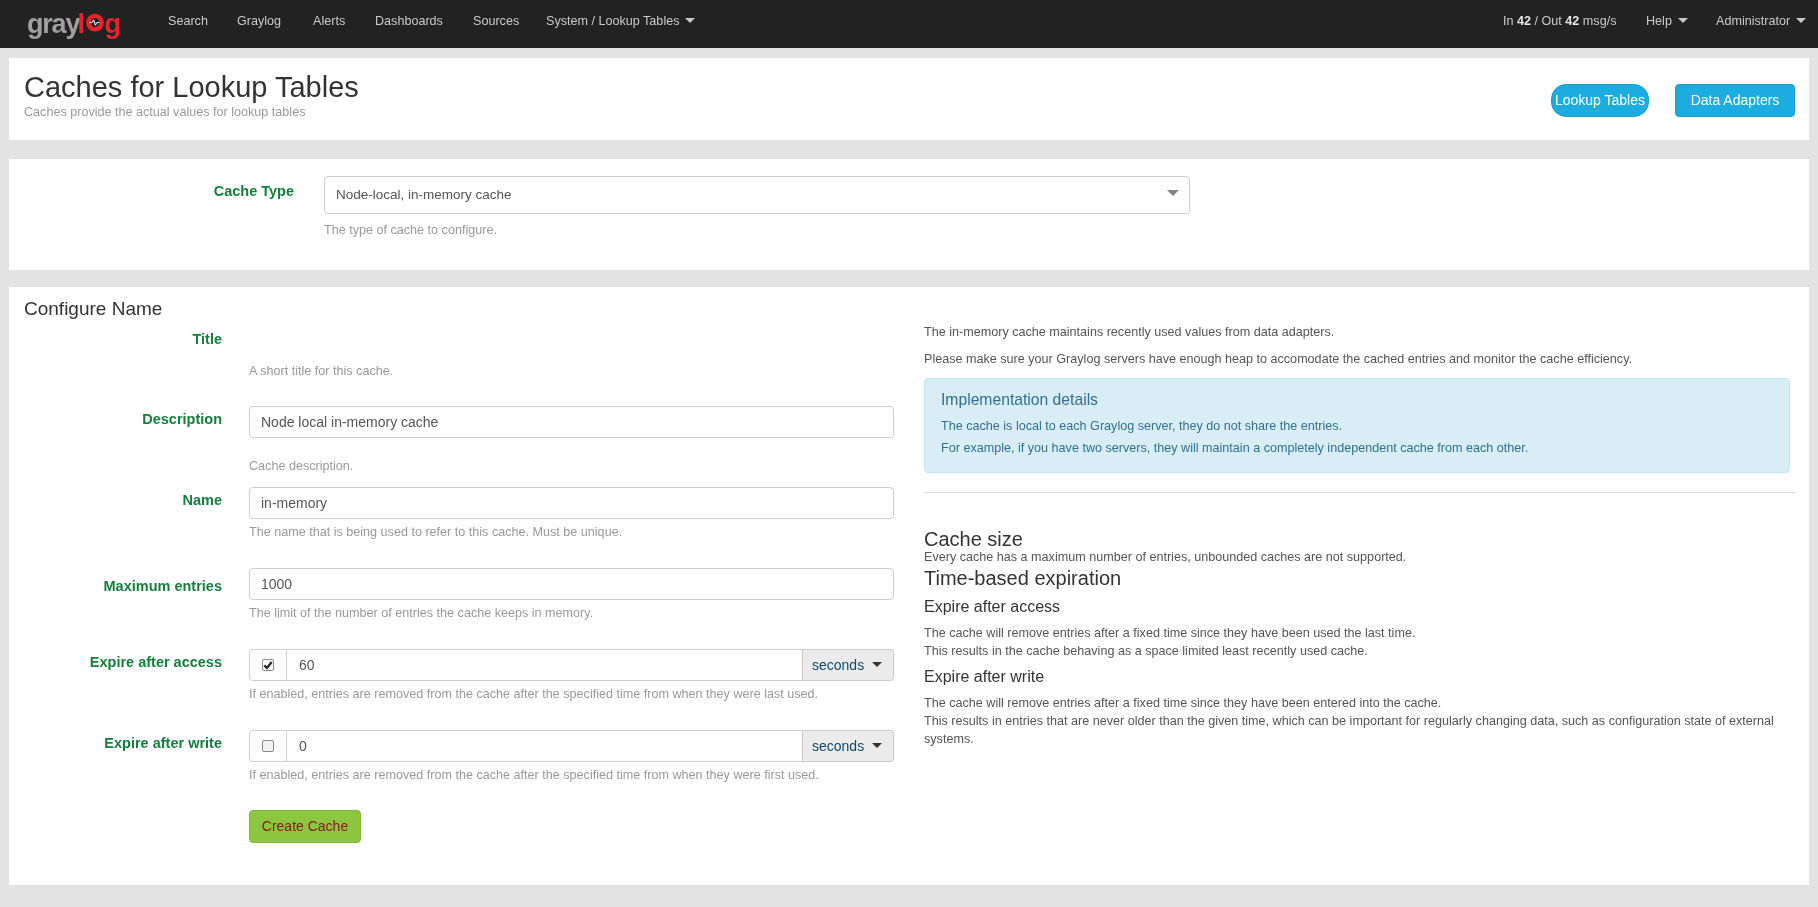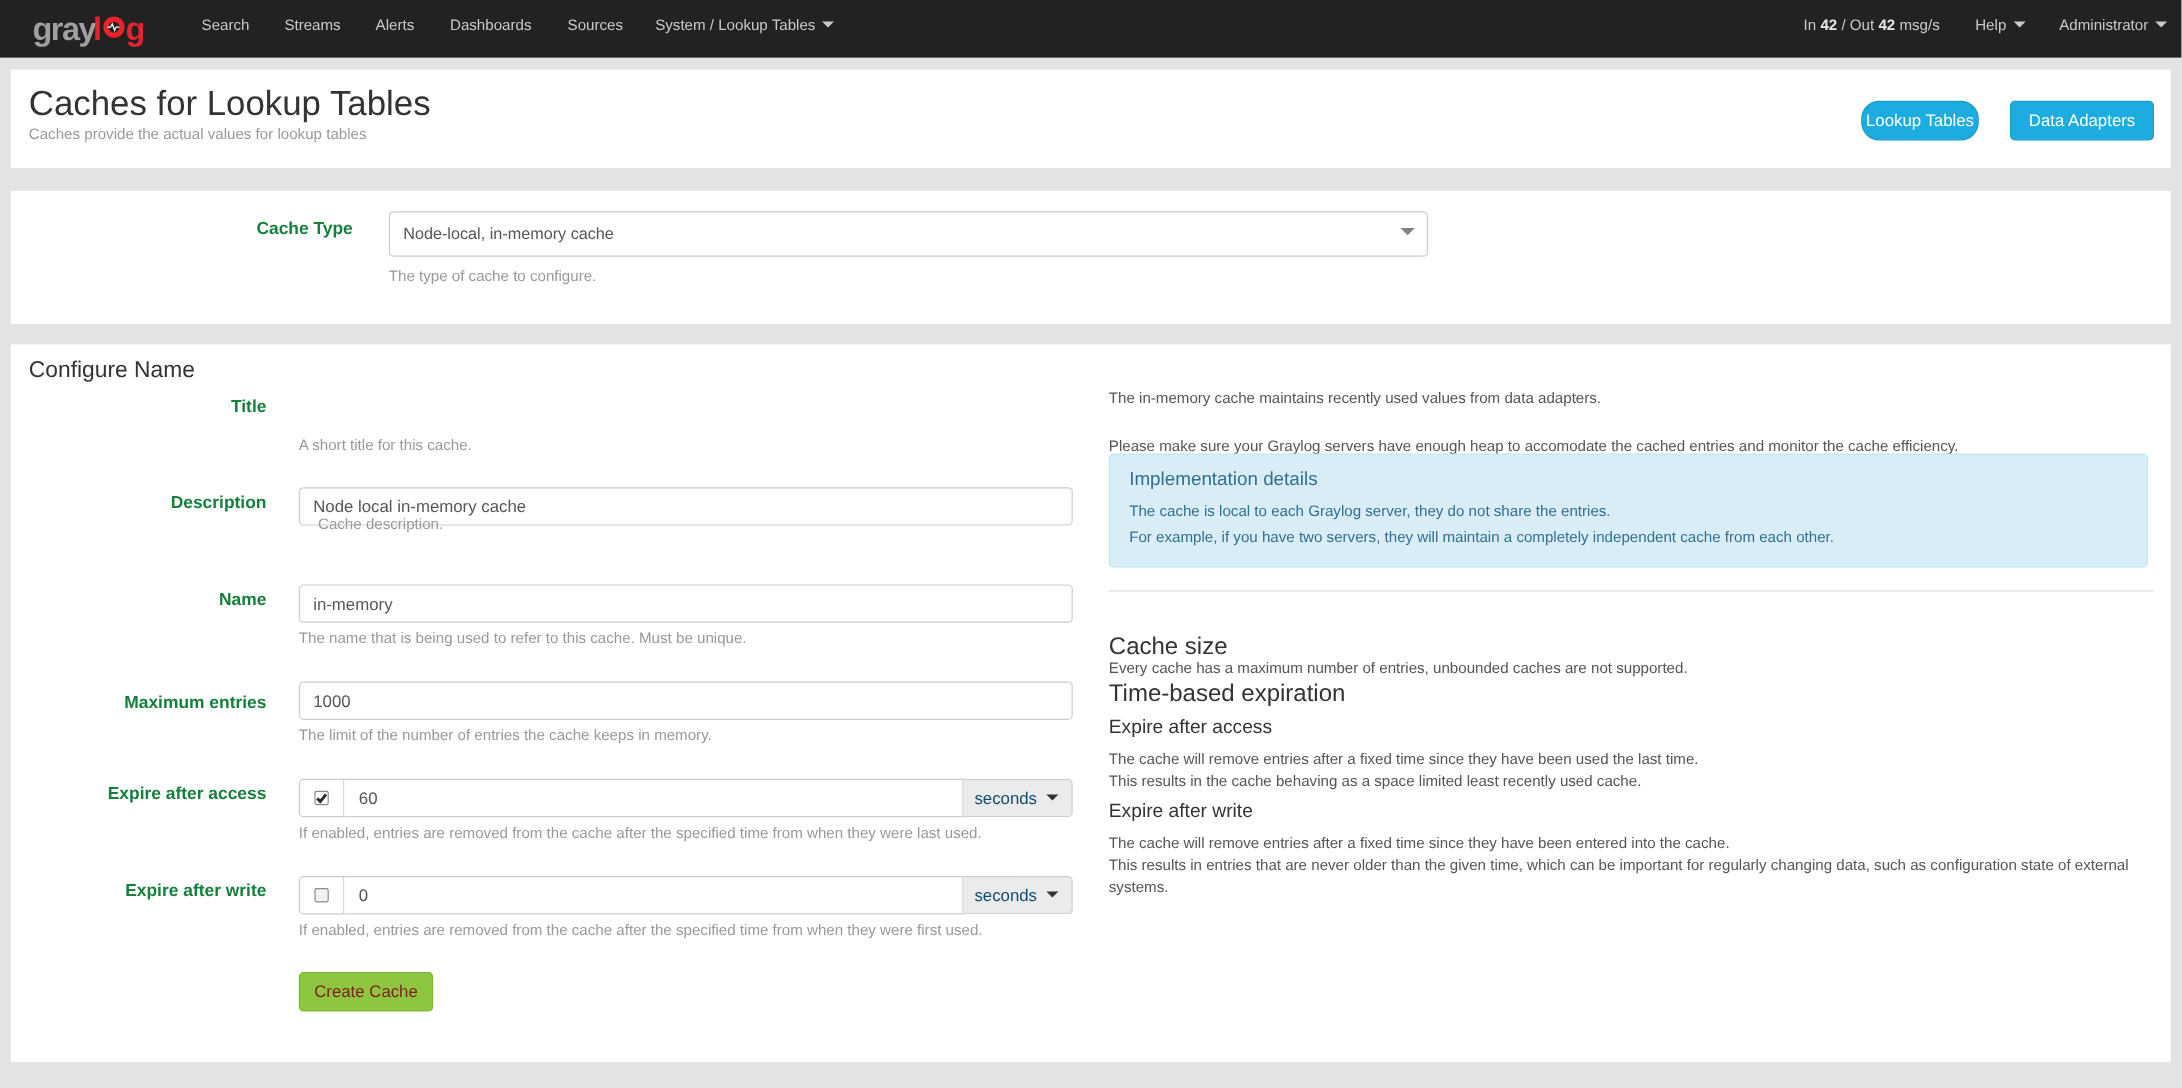--- a/index.html
+++ b/index.html
@@ -40,21 +40,21 @@
 
 <div class="navbar">
   <svg class="logosvg" width="100" height="44" style="position:absolute;left:27px;top:0;">
     <text x="0" y="33" font-family="Liberation Sans, sans-serif" font-size="27" font-weight="bold" letter-spacing="-1.2" fill="#a0a0a0">gray</text>
     <text x="50.5" y="33" font-family="Liberation Sans, sans-serif" font-size="27" font-weight="bold" fill="#e8232d">l</text>
     <circle cx="68" cy="22.6" r="6.7" fill="none" stroke="#e8232d" stroke-width="4.4"></circle>
     <path d="M62.5 22.6 h2.6 l1.5 -2.8 l1.8 5.4 l1.4 -2.6 h2.7" stroke="#ffffff" stroke-width="1" fill="none"></path>
     <text x="77.5" y="33" font-family="Liberation Sans, sans-serif" font-size="27" font-weight="bold" fill="#e8232d">g</text>
   </svg>
   <span class="nav-item" style="left:168px;">Search</span>
-  <span class="nav-item" style="left:237px;">Streams</span>
+  <span class="nav-item" style="left:237px;">Graylog</span>
   <span class="nav-item" style="left:313px;">Alerts</span>
   <span class="nav-item" style="left:375px;">Dashboards</span>
   <span class="nav-item" style="left:473px;">Sources</span>
   <span class="nav-item" style="left:546px;">System / Lookup Tables<span class="caret"></span></span>
   <span class="nav-item" style="left:1503px;">In <b style="color:#e6e6e6;">42</b> / Out <b style="color:#e6e6e6;">42</b> msg/s</span>
   <span class="nav-item" style="left:1646px;">Help<span class="caret"></span></span>
   <span class="nav-item" style="left:1716px;">Administrator<span class="caret"></span></span>
 </div>
 
 <div class="panel p1">
@@ -72,21 +72,21 @@
 </div>
 
 <div class="panel p3">
   <div class="abs" style="left:15px; top:10px; font-size:19px; color:#333; line-height:24px;">Configure Name</div>
 
   <div class="ctrl-label" style="left:0; top:42.5px; width:213px;">Title</div>
   <div class="helpt" style="left:240px; top:75px;">A short title for this cache.</div>
 
   <div class="ctrl-label" style="left:0; top:123px; width:213px;">Description</div>
   <div class="inputbox" style="left:240px; top:119px; width:645px;">Node local in-memory cache</div>
-  <div class="helpt" style="left:240px; top:141px;margin-left:16px;">Cache description.</div>
+  <div class="helpt" style="left:240px; top:170px;">Cache description.</div>
 
   <div class="ctrl-label" style="left:0; top:203.5px; width:213px;">Name</div>
   <div class="inputbox" style="left:240px; top:199.5px; width:645px;">in-memory</div>
   <div class="helpt" style="left:240px; top:236px;">The name that is being used to refer to this cache. Must be unique.</div>
 
   <div class="ctrl-label" style="left:0; top:270px; width:213px;margin-top:20px;">Maximum entries</div>
   <div class="inputbox" style="left:240px; top:280.5px; width:645px;">1000</div>
   <div class="helpt" style="left:240px; top:317px;">The limit of the number of entries the cache keeps in memory.</div>
 
   <div class="ctrl-label" style="left:0; top:365.5px; width:213px;">Expire after access</div>
@@ -103,21 +103,21 @@
   <div class="ctrl-label" style="left:0; top:446.5px; width:213px;">Expire after write</div>
   <div class="ig-addon" style="left:240px; top:442.5px;"></div>
   <div class="cb" style="left:253px; top:452.5px; background:#f2f2f2;"></div>
   <div class="ig-input" style="left:278px; top:442.5px; width:516px;">0</div>
   <div class="ig-btn" style="left:794px; top:442.5px;">seconds<span class="caret" style="border-left-width:5px;border-right-width:5px;border-top-width:5.5px;border-top-color:#333; margin-left:8px;"></span></div>
   <div class="helpt" style="left:240px; top:479px;">If enabled, entries are removed from the cache after the specified time from when they were first used.</div>
 
   <div class="btn btn-success" style="left:240px; top:523px; width:112px;">Create Cache</div>
 
   <div class="rc" style="top:35.5px;">The in-memory cache maintains recently used values from data adapters.</div>
-  <div class="rc" style="top:76px;">Please make sure your Graylog servers have enough heap to accomodate the cached entries and monitor the cache efficiency.</div>
+  <div class="rc" style="top:63px;">Please make sure your Graylog servers have enough heap to accomodate the cached entries and monitor the cache efficiency.</div>
   <div class="alert">
     <div class="abs" style="left:16px; top:10.5px; font-size:15.7px; line-height:22px;">Implementation details</div>
     <div class="abs" style="left:16px; top:36.5px; font-size:12.6px; line-height:22px;">The cache is local to each Graylog server, they do not share the entries.<br>For example, if you have two servers, they will maintain a completely independent cache from each other.</div>
   </div>
   <div class="abs" style="left:915px; top:205px; width:871px; border-top:1px solid #ddd;"></div>
   <h3 class="rh" style="top:240px;">Cache size</h3>
   <div class="rc" style="top:261px;">Every cache has a maximum number of entries, unbounded caches are not supported.</div>
   <h3 class="rh" style="top:278.5px;">Time-based expiration</h3>
   <h4 class="rh4" style="top:310px;">Expire after access</h4>
   <div class="rc" style="top:336.5px;">The cache will remove entries after a fixed time since they have been used the last time.<br>This results in the cache behaving as a space limited least recently used cache.</div>

